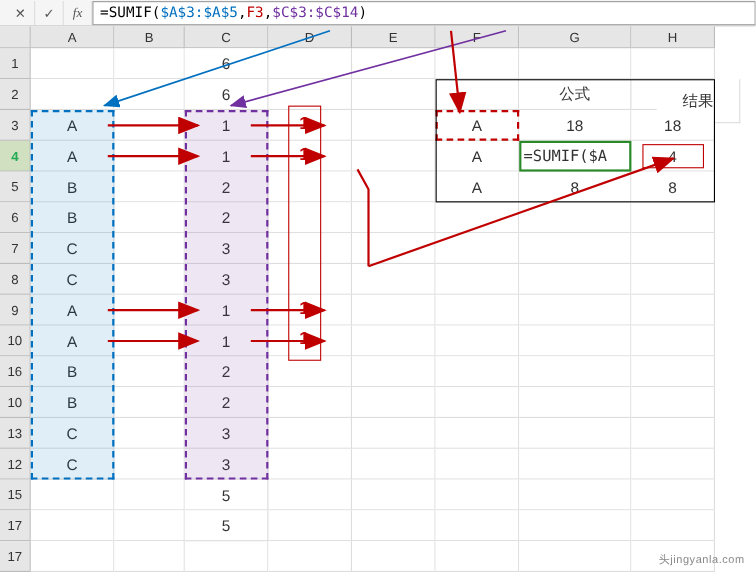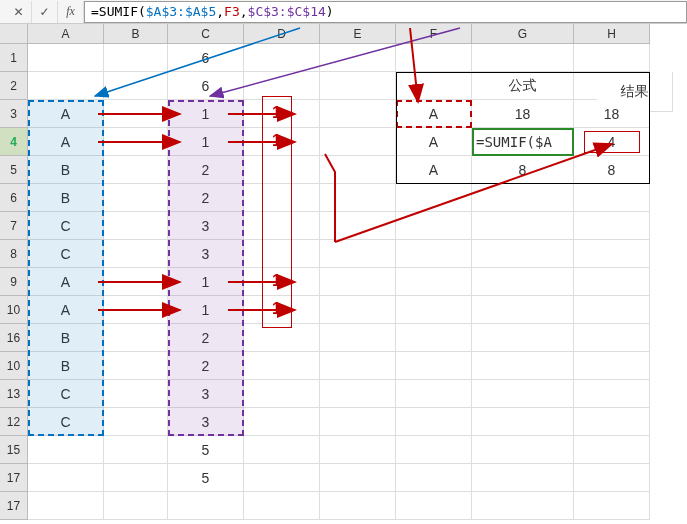--- a/index.html
+++ b/index.html
@@ -450,13 +450,14 @@
   <line x1="228" y1="90" x2="295" y2="90" stroke="#c00000" stroke-width="2" marker-end="url(#arr-red)"></line>
   <line x1="228" y1="118" x2="295" y2="118" stroke="#c00000" stroke-width="2" marker-end="url(#arr-red)"></line>
   <line x1="228" y1="258" x2="295" y2="258" stroke="#c00000" stroke-width="2" marker-end="url(#arr-red)"></line>
   <line x1="228" y1="286" x2="295" y2="286" stroke="#c00000" stroke-width="2" marker-end="url(#arr-red)"></line>
 
   <polyline points="325,130 335,148 335,218" fill="none" stroke="#c00000" stroke-width="2"></polyline>
   <line x1="335" y1="218" x2="612" y2="120" stroke="#c00000" stroke-width="2" marker-end="url(#arr-red)"></line>
 </svg>
 
 <div class="watermark">
+  <div class="wm-sub">头jingyanla.com</div>
 </div>
 
 </body></html>

